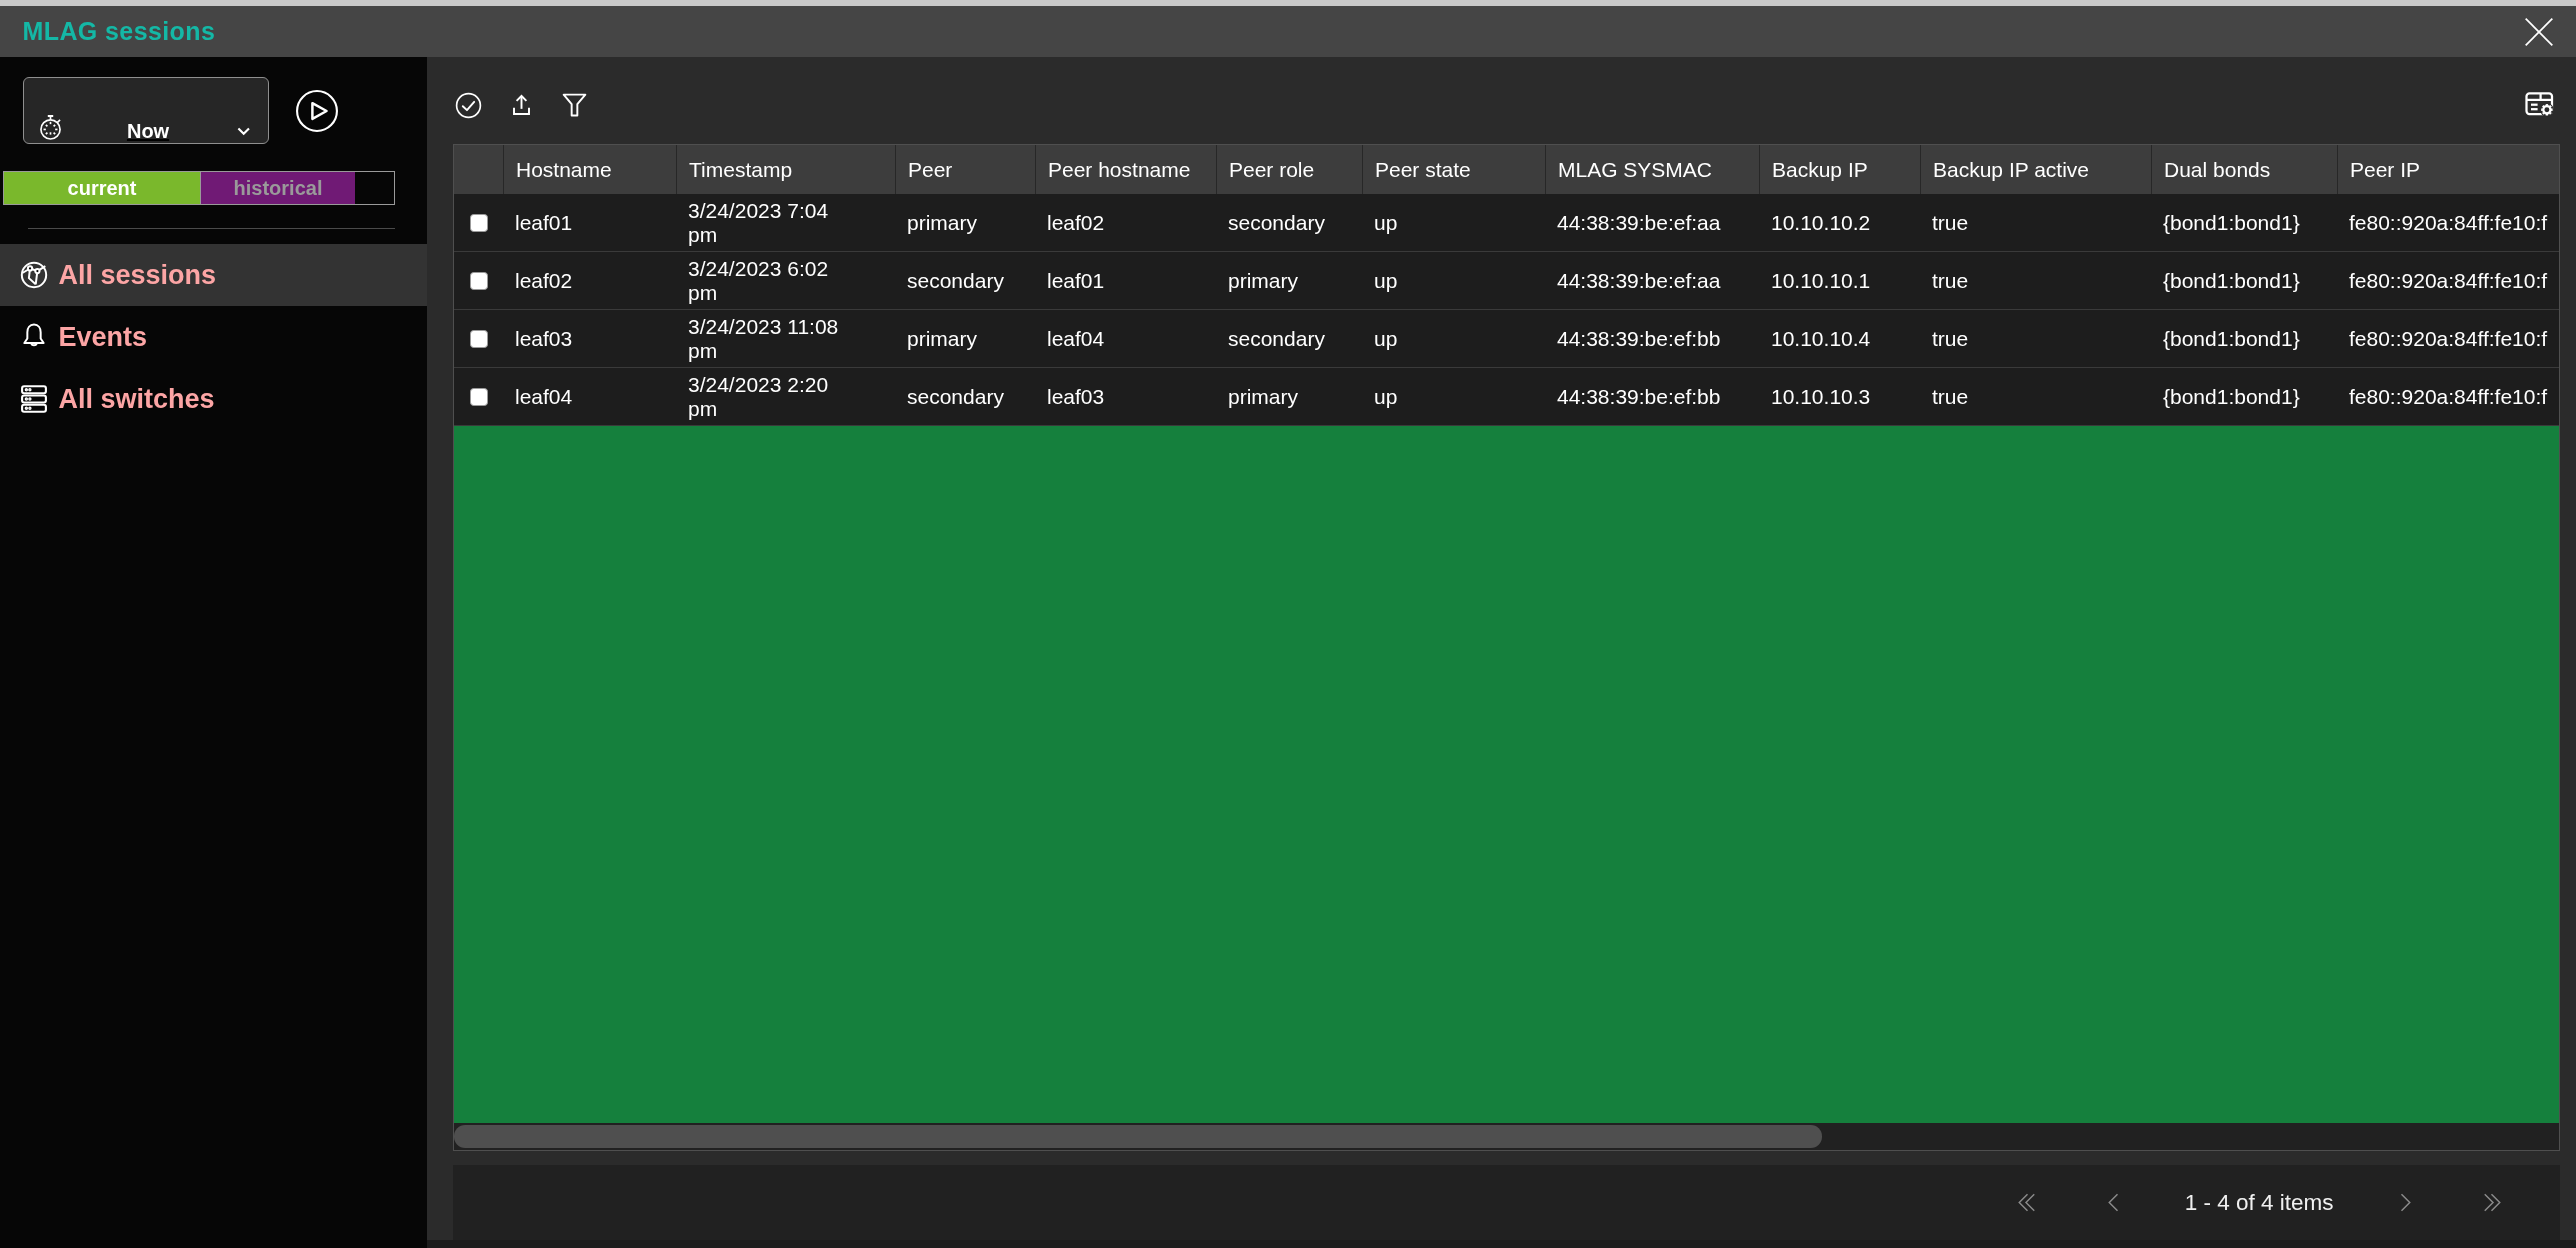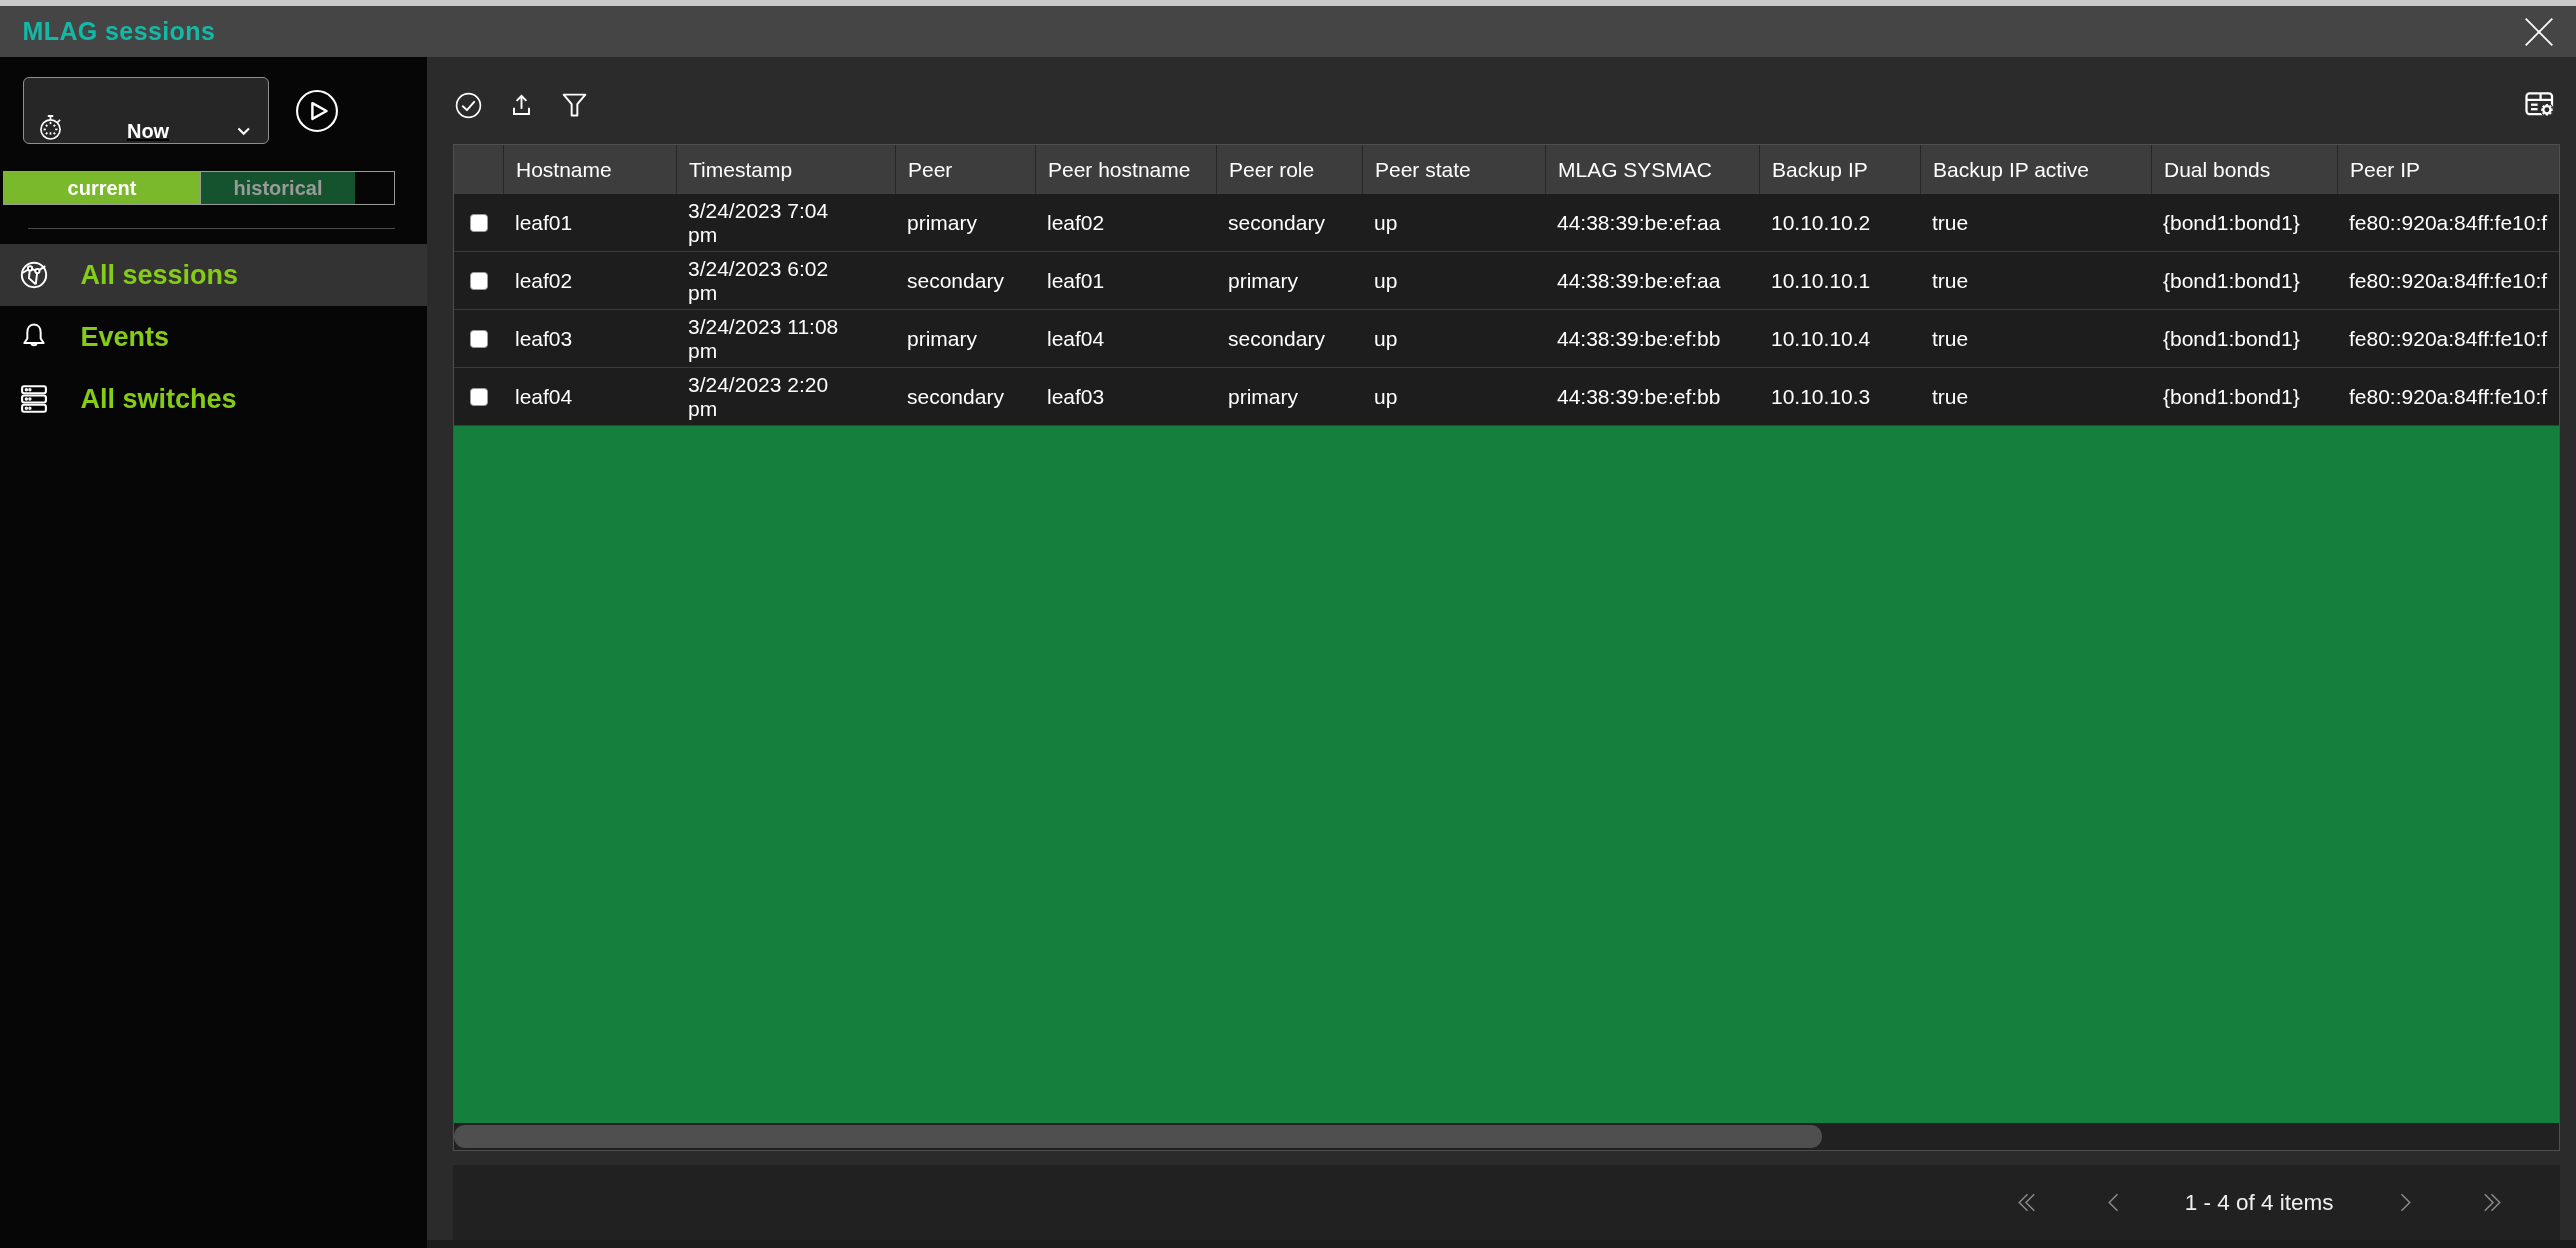--- a/index.html
+++ b/index.html
@@ -25,29 +25,29 @@
     border-radius: 6px; display: flex; align-items: flex-end; padding: 0 12px 0 10.5px; cursor: pointer; text-decoration: underline; }
   .time-select .time-label { flex: 1; text-align: center; color: #ffffff; font-size: 20px; font-weight: 700; }
   .play-btn { margin-left: 25px; width: 46px; height: 46px; background: transparent; border: none;
     cursor: pointer; display: flex; align-items: center; justify-content: center; }
 
   .toggle { margin: 27px 0 0 3px; width: 392px; height: 34px; display: flex;
     border: 1.5px solid #9a9a9a; }
   .toggle-opt { display: flex; align-items: center; justify-content: center;
     font-size: 20px; font-weight: 600; cursor: pointer; }
   .toggle-opt.active { width: 196px; background: #7ab82c; color: #ffffff; }
-  .toggle-opt.inactive { width: 155px; background: #14532d; color: #9a9a9a; border-left: 1.5px solid #9a9a9a; }
+  .toggle-opt.inactive { width: 155px; background: #701a75; color: #9a9a9a; border-left: 1.5px solid #9a9a9a; }
 
   .side-divider { margin: 23px 32px 0 28.4px; border-top: 1.5px solid #4a4a4a; }
 
   .menu { margin-top: 15px; }
   .menu-item { height: 62px; display: flex; align-items: center; padding-left: 16.5px; cursor: pointer; }
   .menu-item.active { background: #333333; }
   .menu-item .mi-icon { width: 34px; height: 34px; flex: none; display: flex; align-items: center; }
-  .menu-item .mi-label { margin-left: 30px; color: #84cc16; font-size: 27px; font-weight: 600; }
+  .menu-item .mi-label { margin-left: 8px; color: #fca5a5; font-size: 27px; font-weight: 600; }
 
   
   .main { flex: 1; background: #2b2b2b; position: relative; overflow: hidden; }
 
   .toolbar { height: 87px; display: flex; align-items: center; padding: 9px 18px 0 25px; }
   .tool-btn { width: 33px; height: 33px; background: transparent; border: none; cursor: pointer;
     margin-right: 20px; display: flex; align-items: center; justify-content: center; }
   .toolbar .spacer { flex: 1; }
   .settings-btn { width: 37px; height: 37px; background: transparent; border: none; cursor: pointer;
     display: flex; align-items: center; justify-content: center; margin-right: 0; }

